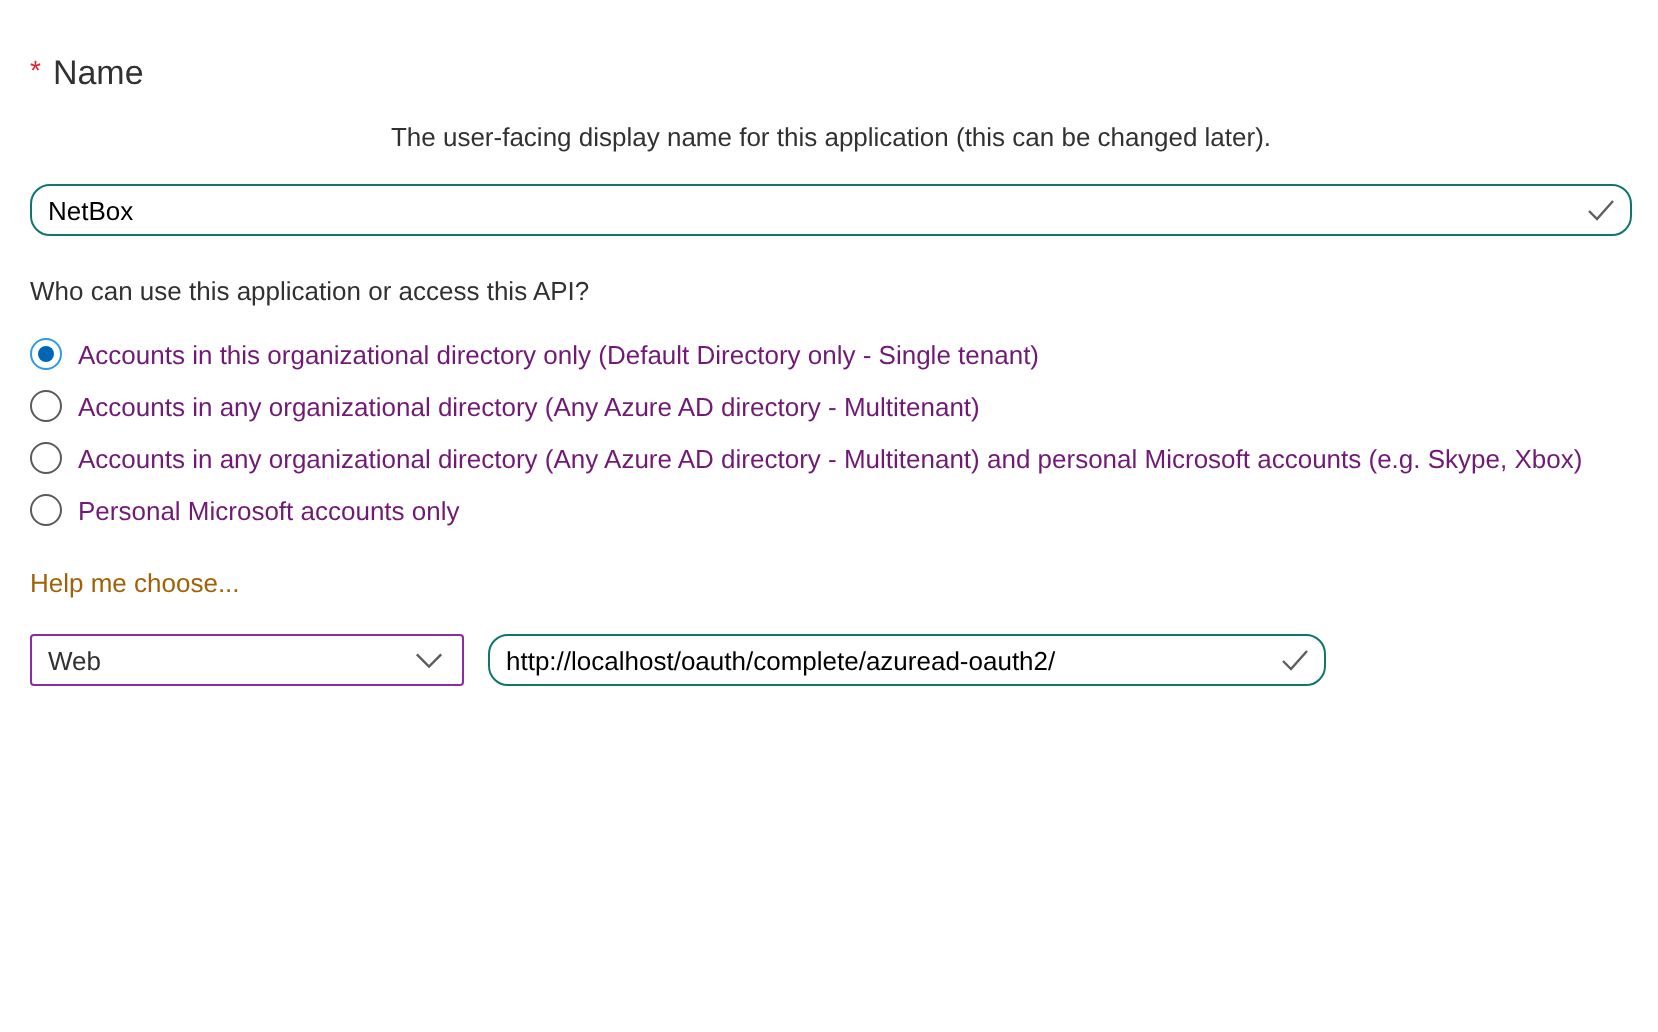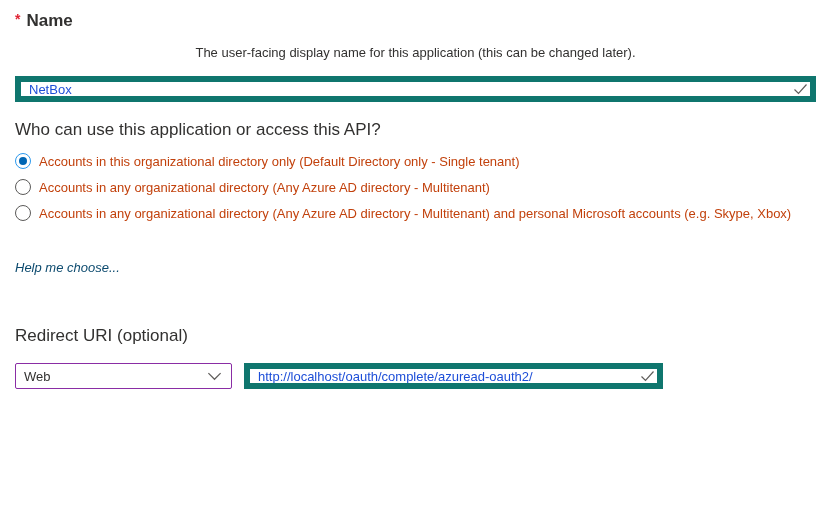--- a/index.html
+++ b/index.html
@@ -17,62 +17,62 @@
     padding: 0 13px 0 15px;
     width: 829px;
   }
   .section-title {
     margin: 0;
     font-size: 17px;
     font-weight: 400;
     color: #323130;
     line-height: 22px;
   }
-  .name-title { padding-top: 8px; font-weight: bold; }
+  .name-title { padding-top: 24px; }
   .required-asterisk {
     color: #e02434;
     font-size: 14px;
     margin-right: 6px;
     vertical-align: 2px;
   }
   .field-desc {
     margin-top: 13px;
     font-size: 13px;
     line-height: 16px;
     color: #323130;
     text-align: center;
   }
   .input-wrap {
     position: relative;
     margin-top: 15px;
   }
   .text-input {
     width: 100%;
     height: 26px;
-    border: 6px solid #0f766e;
-    border-radius: 0;
+    border: 1px solid #0f766e;
+    border-radius: 10px;
     padding: 0 28px 0 8px;
     font-family: "Liberation Sans", sans-serif;
     font-size: 13px;
-    color: #1d4ed8;
+    color: #000000;
     outline: none;
     background: #ffffff;
   }
   .input-check {
     position: absolute;
     right: 7px;
     top: 50%;
     transform: translateY(-50%);
     pointer-events: none;
     display: flex;
   }
   .account-title { margin-top: 42px; }
   .question {
     margin-top: 20px;
-    font-size: 17px;
+    font-size: 13px;
     line-height: 16px;
   }
   .radio-group { margin-top: 10px; }
   .radio-row {
     display: flex;
     align-items: center;
     height: 26px;
     cursor: pointer;
   }
   .radio-circle {
@@ -92,31 +92,30 @@
     left: 50%;
     top: 50%;
     width: 8px;
     height: 8px;
     border-radius: 50%;
     background: #0066b4;
     transform: translate(-50%, -50%);
   }
   .radio-label {
     font-size: 13px;
-    color: #c2410c;
+    color: #701a75;
     white-space: nowrap;
   }
   .help-link {
     display: inline-block;
-    margin-top: 34px;
-    font-size: 13px;
-    color: #0c4a6e;
+    margin-top: 16px;
+    font-size: 13px;
+    color: #a16207;
     text-decoration: none;
     cursor: pointer;
-    font-style: italic;
   }
   .redirect-title { margin-top: 49px; }
   .redirect-desc {
     margin-top: 14px;
     font-size: 13px;
     line-height: 19px;
     max-width: 803px;
   }
   .controls-row {
     margin-top: 16px;
@@ -177,27 +176,30 @@
     <div class="radio-row">
       <span class="radio-circle"></span>
       <span class="radio-label">Accounts in any organizational directory (Any Azure AD directory - Multitenant)</span>
     </div>
 
     <div class="radio-row">
       <span class="radio-circle"></span>
       <span class="radio-label">Accounts in any organizational directory (Any Azure AD directory - Multitenant) and personal Microsoft accounts (e.g. Skype, Xbox)</span>
     </div>
 
+    <div class="radio-row">
+      <span class="radio-circle"></span>
+      <span class="radio-label">Personal Microsoft accounts only</span>
+    </div>
 
   </div>
 
   <a class="help-link">Help me choose...</a>
 
   
-  <h2 class="section-title redirect-title">Redirect URI (optional)</h2>
 
 
   <div class="controls-row">
 
     <div class="platform-select">
       <span>Web</span>
       <span style="display:flex;">
         <svg width="15" height="12" viewBox="0 0 16 12">
           <path d="M1.5 3 L8 9.5 L14.5 3" fill="none" stroke="#605e5c" stroke-width="1.3"></path>
         </svg>

